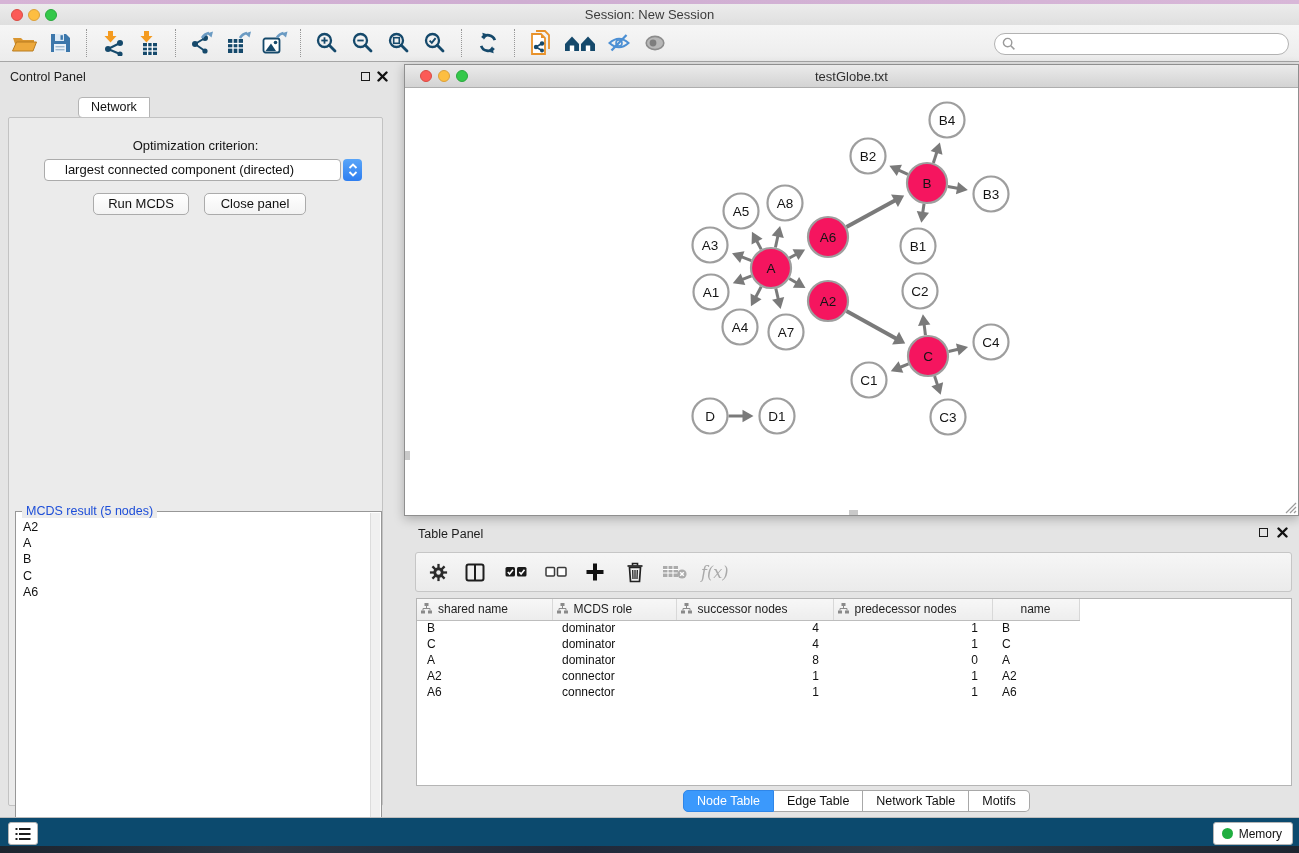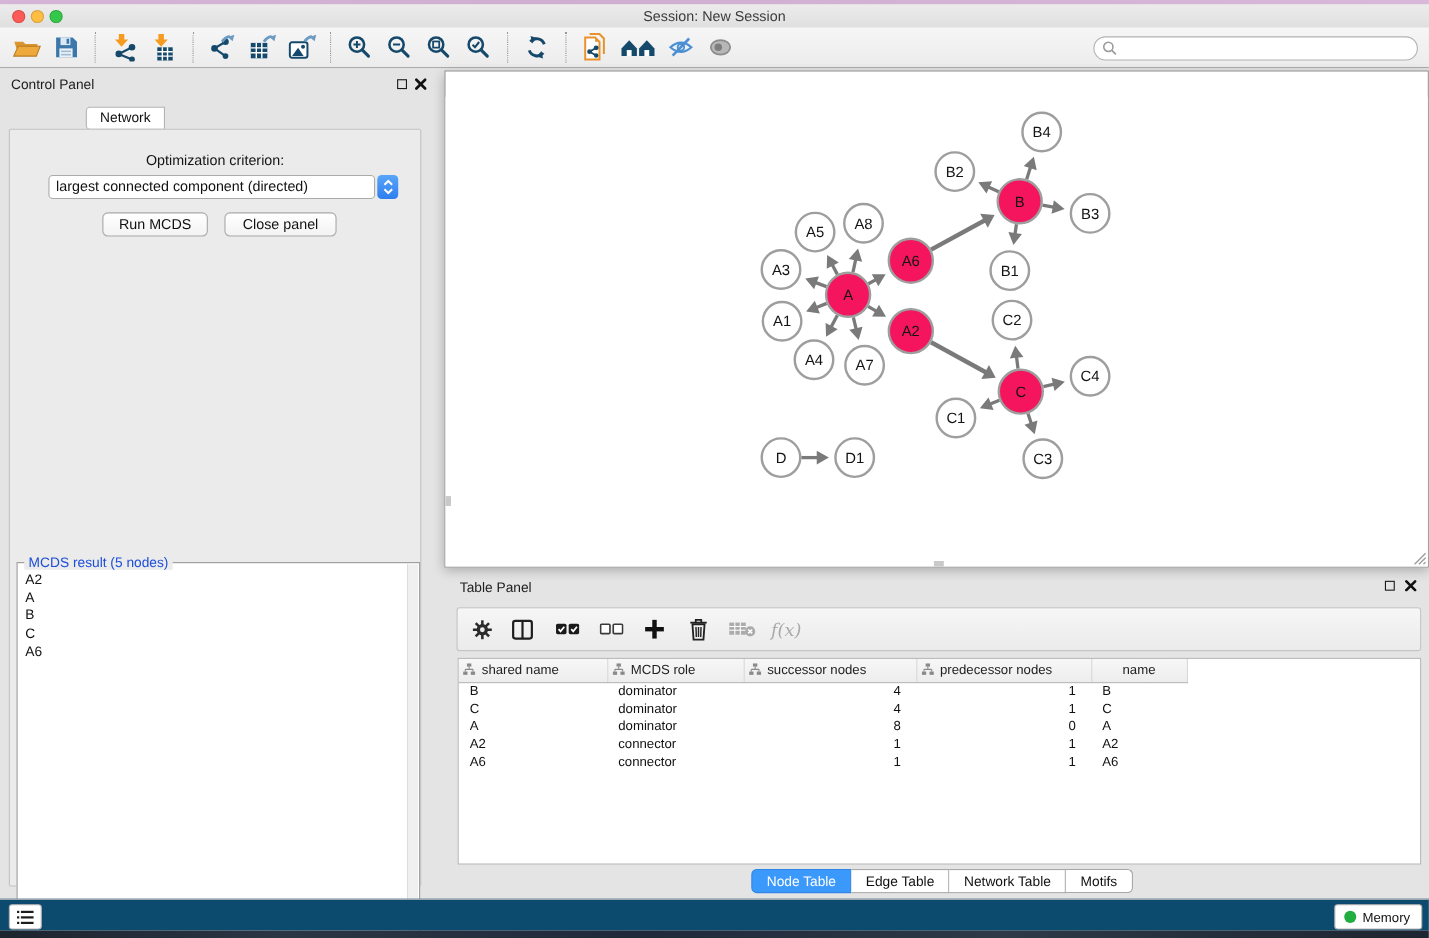--- a/index.html
+++ b/index.html
@@ -43,21 +43,21 @@
   .cp-tabs { position:absolute; left:78px; top:35px; display:flex;flex-direction:column; }
   .cp-tab { height:21px; line-height:19px; padding:0 12px; background:#fff; border:1px solid #b4b4b4;
     border-left:none; font-size:12.5px; color:#111; text-align:center; }
   .cp-tab:first-child { border-left:1px solid #b4b4b4; border-radius:4px 0 0 4px; }
   .cp-tab:last-child { border-radius:0 4px 4px 0;padding-left:12px; }
   .cp-tab.active { background:#3b99fc; border-color:#2f86e8; color:#fff; }
   #cp-body { position:absolute; left:8px; top:55px; width:375px; height:689px; background:#ebebeb;
     border:1px solid #c2c2c2; border-radius:2px; }
   #opt-label { position:absolute; left:0; width:100%; top:20px; text-align:center; font-size:13px; color:#141414; }
   #mcds-select { position:absolute; left:35px; top:41px; width:297px; height:22px; background:#fff;
-    border:1px solid #ababab; border-radius:4px; font-size:13px; line-height:20px; padding-left:6px; color:#111; }
+    border:1px solid #ababab; border-radius:4px; font-size:13px; line-height:20px; padding-left:20px; color:#111; }
   #select-stepper { position:absolute; left:334px; top:41px; width:19px; height:22px; border-radius:4px;
     background:linear-gradient(#59a5f8,#2e7ef0); display:flex; align-items:center; justify-content:center; }
   .cp-btn { position:absolute; top:75px; height:22px; background:linear-gradient(#ffffff,#f3f3f3);
     border:1px solid #ababab; border-radius:5px; font-size:13px; color:#111; text-align:center; line-height:20px; }
   #run-btn { left:84px; width:96px; }
   #close-btn { left:195px; width:102px; }
   #result-box { position:absolute; left:6px; top:393px; width:367px; height:345px; background:#fff;
     border:1px solid #979797; }
   #result-legend { position:absolute; left:6px; top:-8px; background:#ebebeb; padding:0 4px; font-size:12.5px; color:#1d4ed8; }
   #result-list { position:absolute; left:0; top:7px; right:12px; bottom:2px; overflow:hidden; }
@@ -322,20 +322,26 @@
             <div class="result-item">B</div>
             <div class="result-item">C</div>
             <div class="result-item">A6</div>
           </div>
         <div id="result-scroll"></div>
       </div>
     </div>
   </div>
 
   <div class="abs" id="net-window">
+    <div id="net-titlebar">
+      <span class="tl red" style="left:15px; top:5px"></span>
+      <span class="tl yel" style="left:33px; top:5px"></span>
+      <span class="tl grn" style="left:51px; top:5px"></span>
+      <span class="title">testGlobe.txt</span>
+    </div>
     <div id="net-canvas">
       <svg id="graph" width="893" height="427" viewBox="0 0 893 427">
           <line x1="356.21932491051496" y1="161.41671732997838" x2="351.13675906706027" y2="151.75984222741442" stroke="#7a7a7a" stroke-width="3"></line>
           <polygon points="346.94504117156663,143.79557822597658 357.5547449114938,150.64205078861613 346.5817589539572,156.41730655574065" fill="#7a7a7a"></polygon>
           <line x1="370.42167759484687" y1="159.4707825953538" x2="373.15692753178456" y2="146.77140788814296" stroke="#7a7a7a" stroke-width="3"></line>
           <polygon points="375.0519322152904,137.9731718575803 378.7968224231709,150.03201912134978 366.6748083366179,147.42112377963065" fill="#7a7a7a"></polygon>
           <line x1="346.35035698573034" y1="172.5911182077344" x2="335.41016180779826" y2="168.4661265832682" stroke="#7a7a7a" stroke-width="3"></line>
           <polygon points="326.98888623025414,165.29089152944007 339.46894052877855,163.37041119736628 335.0941722323932,174.97305754864928" fill="#7a7a7a"></polygon>
           <line x1="346.5019894914096" y1="187.79920420343618" x2="336.1754924537709" y2="191.92980301849167" stroke="#7a7a7a" stroke-width="3"></line>
           <polygon points="327.8192022358036,195.27231910567858 335.72982364214596,185.43046618229485 340.33506802893686,196.94357714927204" fill="#7a7a7a"></polygon>

